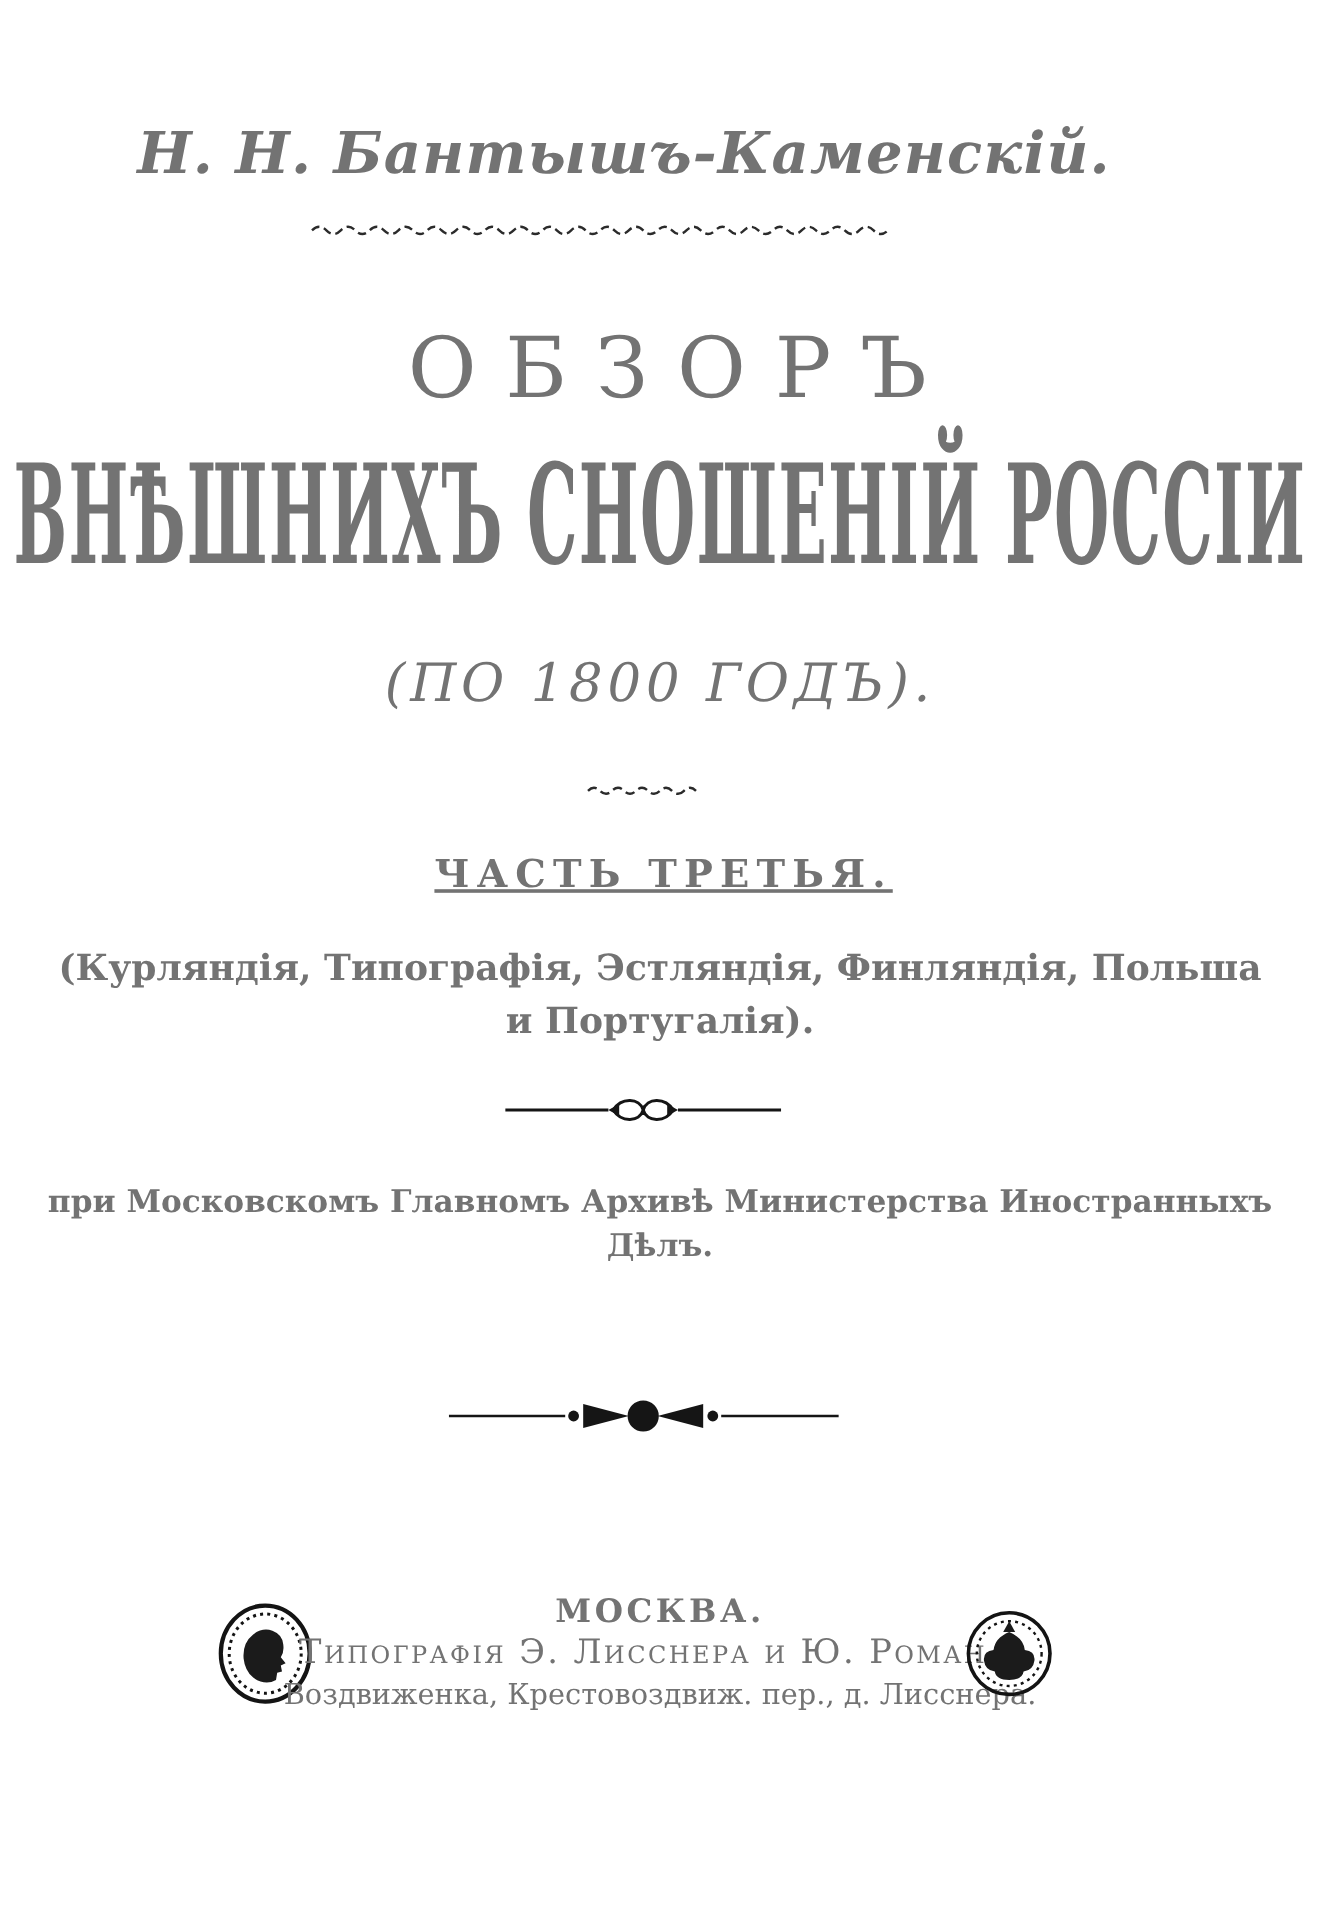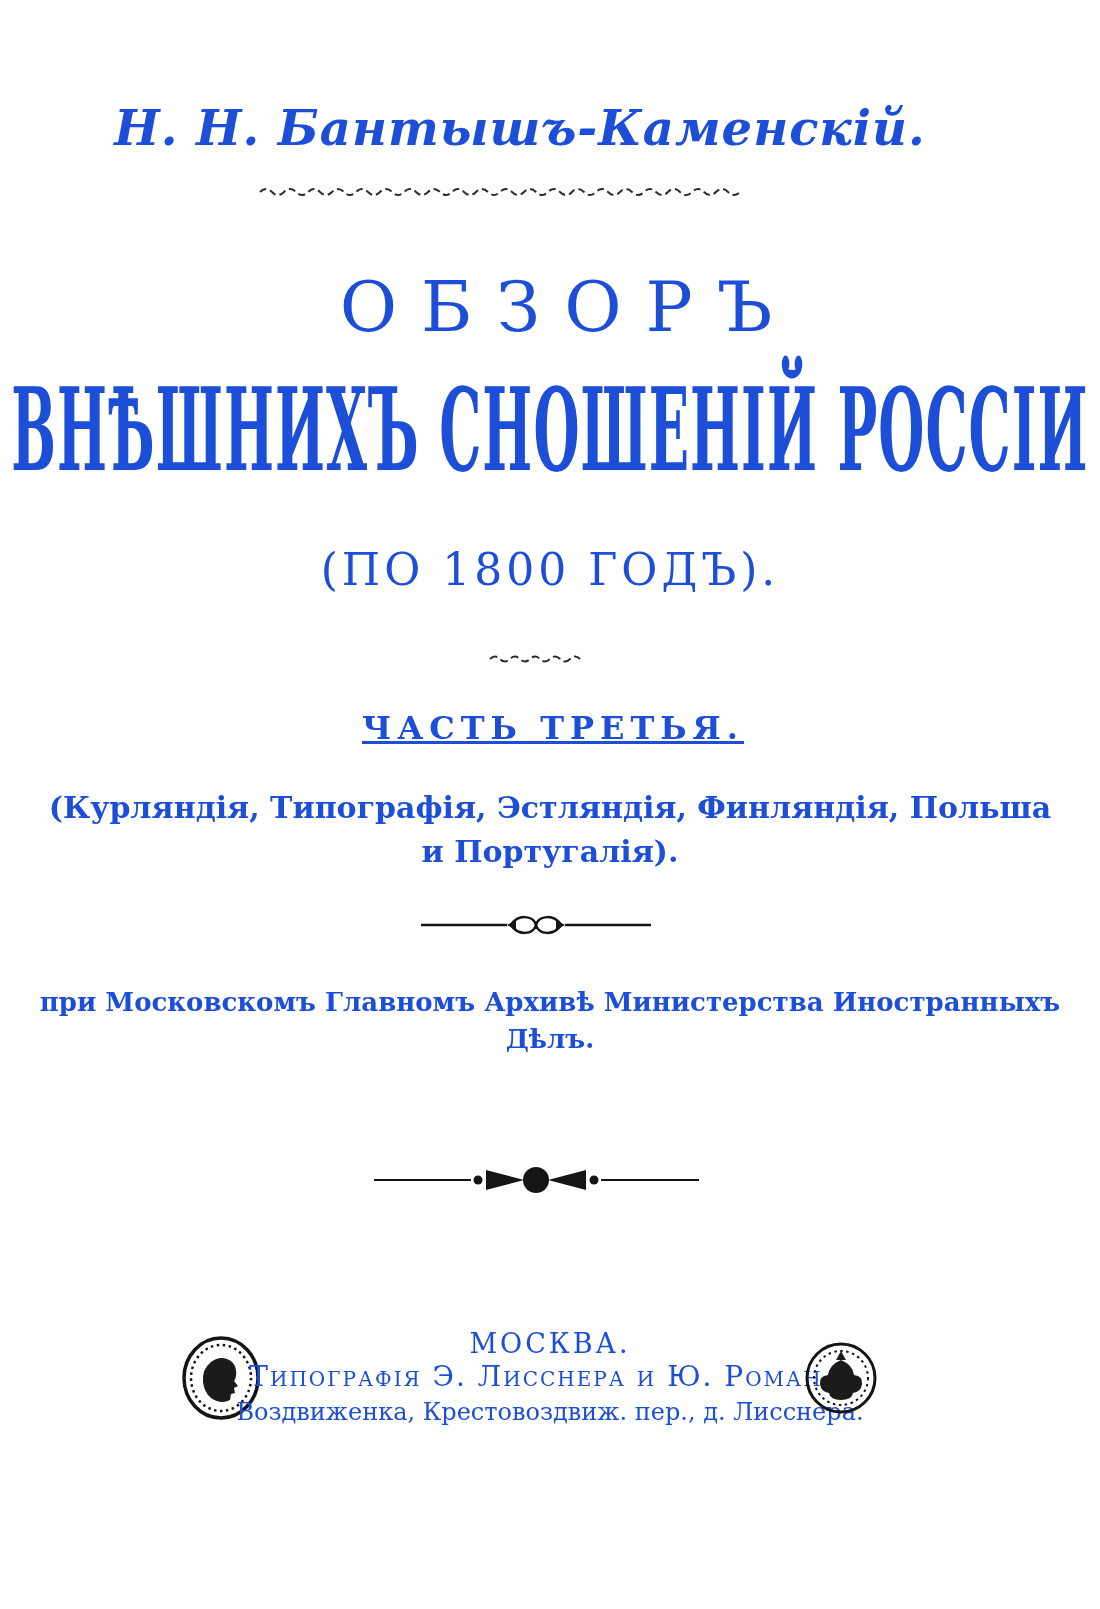--- a/index.html
+++ b/index.html
@@ -1,20 +1,20 @@
 <!DOCTYPE html>
 <html><head>
 <meta charset="utf-8">
 <style>
   html,body{margin:0;padding:0;background:#ffffff;}
   .page{
     position:relative;
     width:1100px;height:1609px;
     background:#ffffff;
-    color:#1d4ed8;
+    color:#737373;
     font-family:"DejaVu Serif", serif;
     overflow:hidden;
   }
   .center{position:absolute;left:0;right:0;text-align:center;}
   .author{
     top:100px;
     font-size:48px;
     font-style:italic;
     font-weight:bold;
     letter-spacing:1px;
@@ -39,20 +39,21 @@
     white-space:nowrap;
     letter-spacing:0.02em;
     transform:scale(0.46,1);
     transform-origin:center top;
   }
   .year-note{
     top:548px;
     font-size:44px;
     line-height:1;
     letter-spacing:4px;
+    font-style:italic;
   }
   .squiggle{top:648px;}
   .squiggle .shift{position:relative;left:-13px;}
   .part-heading{
     top:712px;
     font-size:32px;
     font-weight:bold;
     line-height:1;
     letter-spacing:6px;
     padding-left:6px;
@@ -70,21 +71,21 @@
     top:984px;
     font-size:26px;
     font-weight:bold;
     line-height:37px;
   }
   .arrow-divider{top:1165px;}
   .arrow-divider .shift{position:relative;left:-14px;}
   .imprint-city{
     top:1330px;
     font-size:27px;
-    font-weight:normal;
+    font-weight:bold;
     letter-spacing:3px;
     line-height:1;
   }
   .imprint-printer{
     top:1363px;
     font-size:28px;
     font-variant:small-caps;
     letter-spacing:2px;
     line-height:1;
   }

